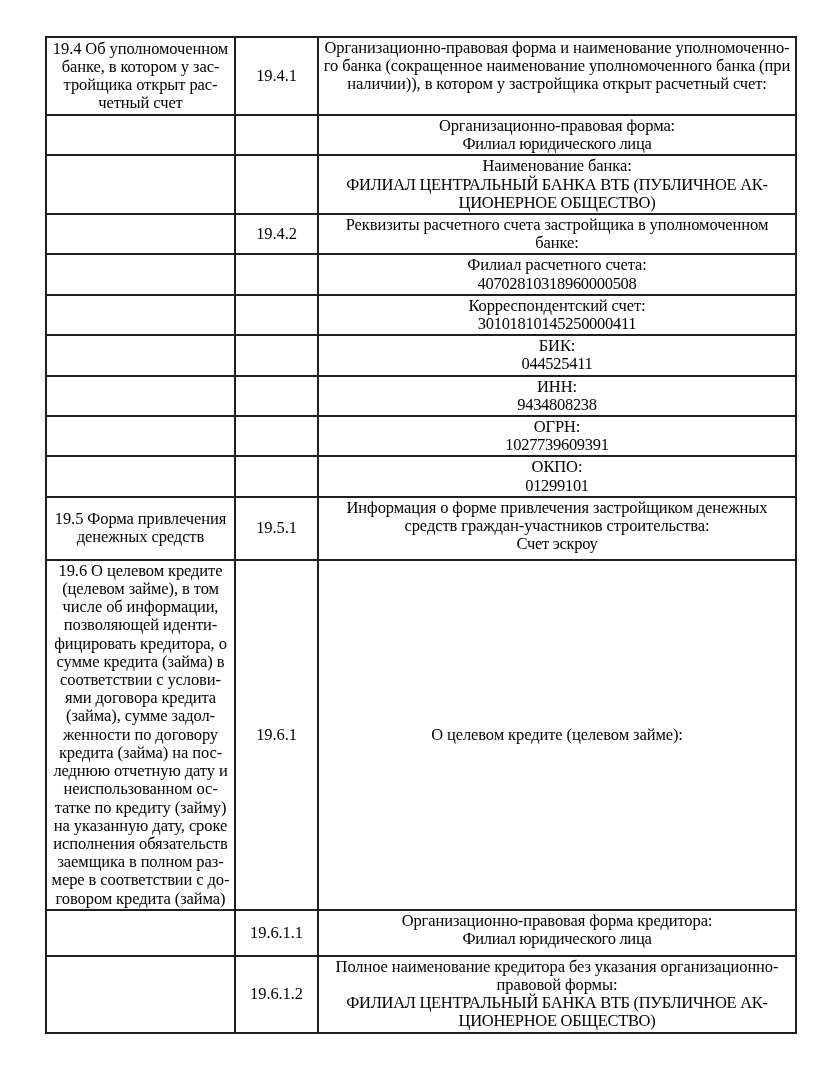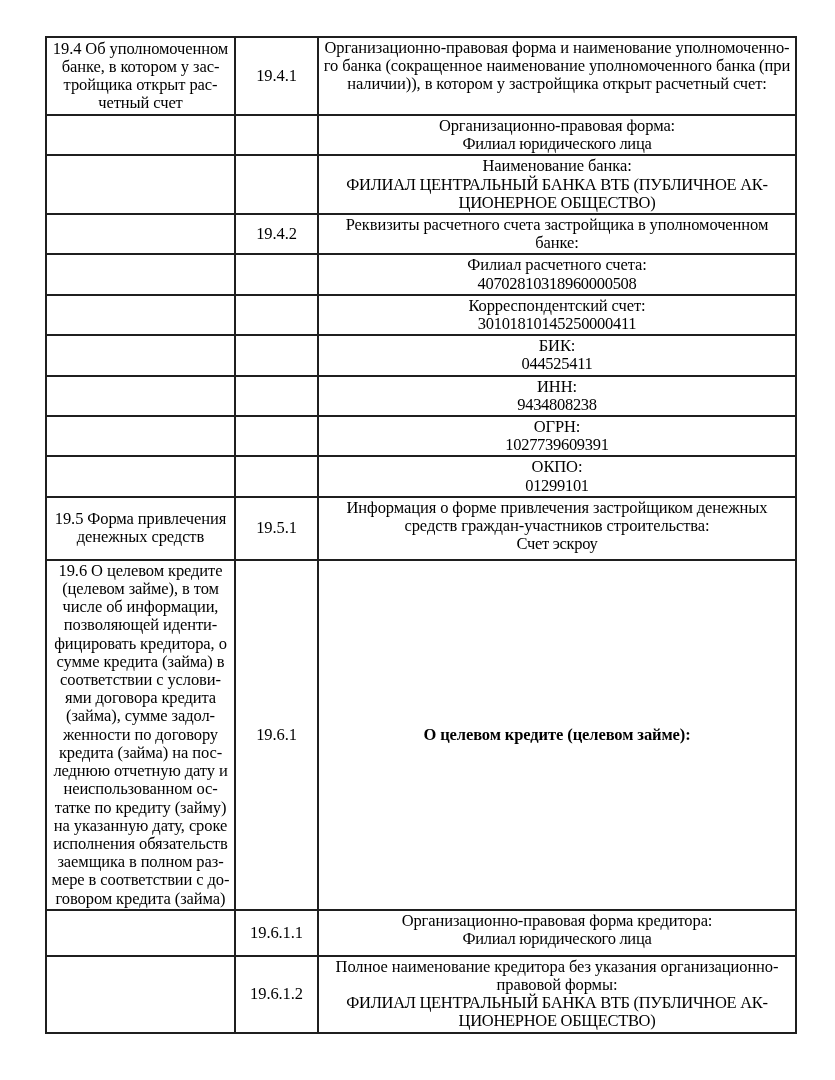--- a/index.html
+++ b/index.html
@@ -24,21 +24,21 @@
     font-size: 16.5px;
     line-height: 18.2px;
     letter-spacing: -0.1px;
     vertical-align: top;
     overflow: hidden;
     text-align: center;
   }
   td.c1 { width: 179px; vertical-align: middle; }
   td.c2 { width: 73px;  vertical-align: middle; }
   td.c3 { width: 468px; }
-  tr.mid td.c3 { vertical-align: middle; font-weight: bold; }
+  tr.mid td.c3 { vertical-align: middle; }
   .pre { white-space: pre-line; }
   .lbl { display: block; }
   .val { display: block; font-weight: 400; letter-spacing: -0.3px; }
 </style>
 </head>
 <body>
 
 <table class="decl">
   <tbody>
     <tr style="height:78px">

